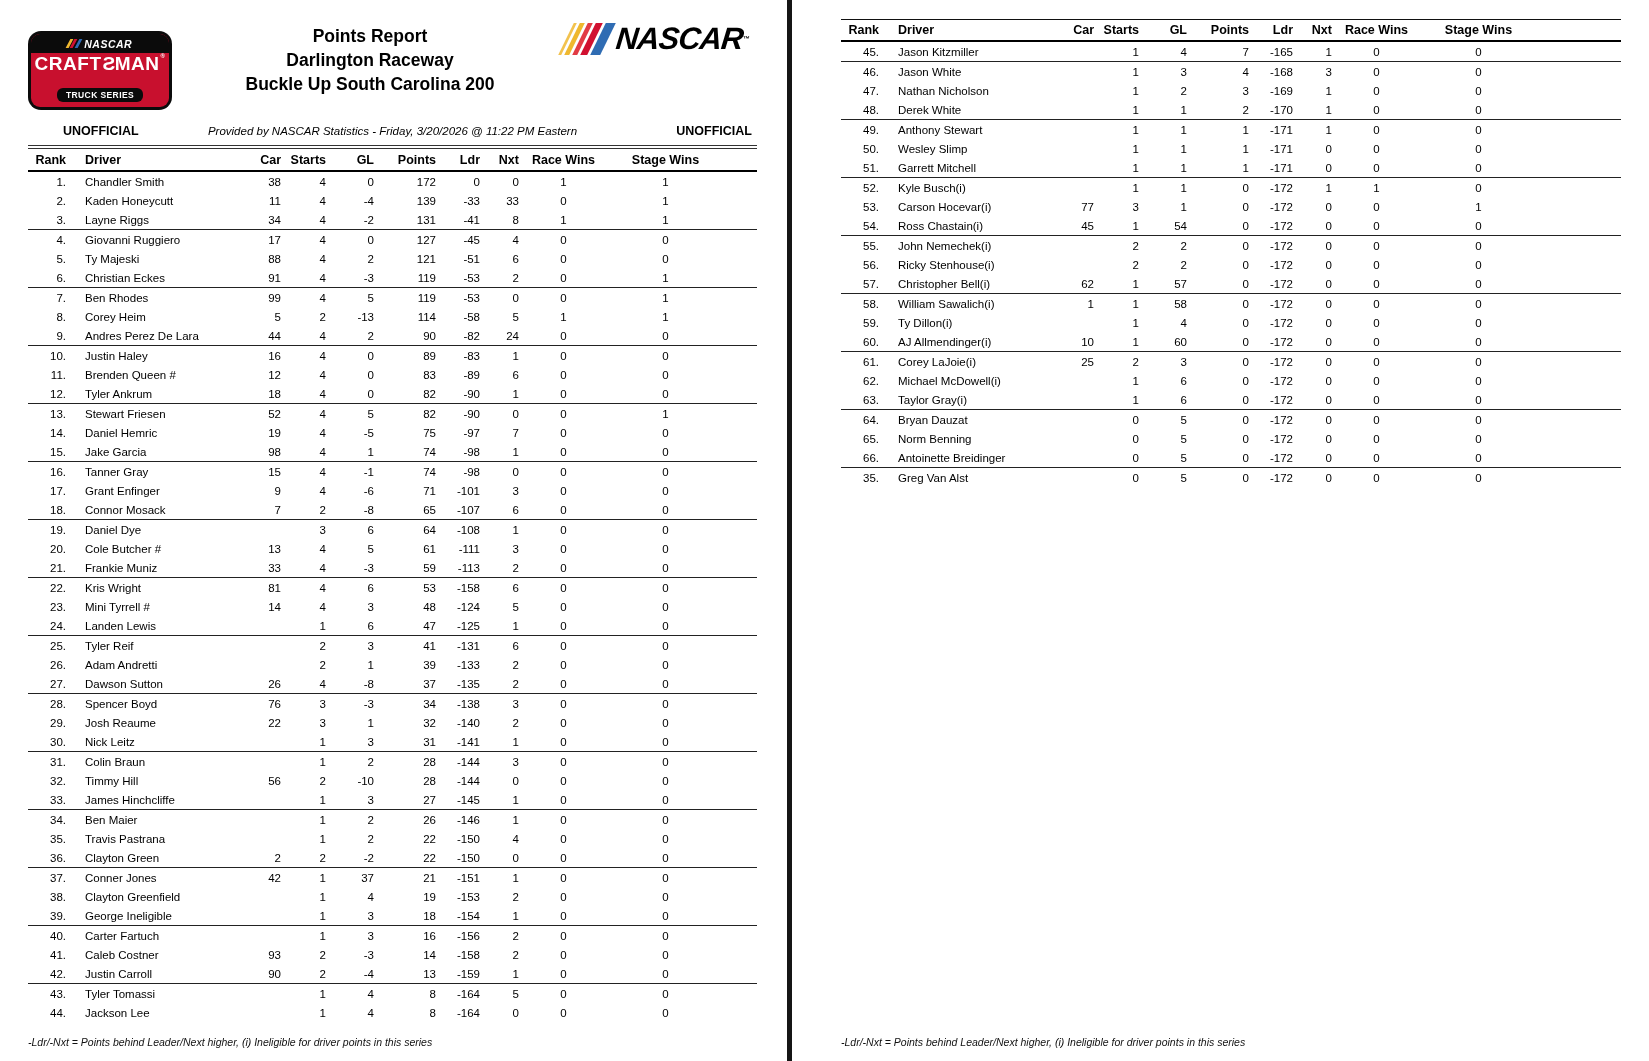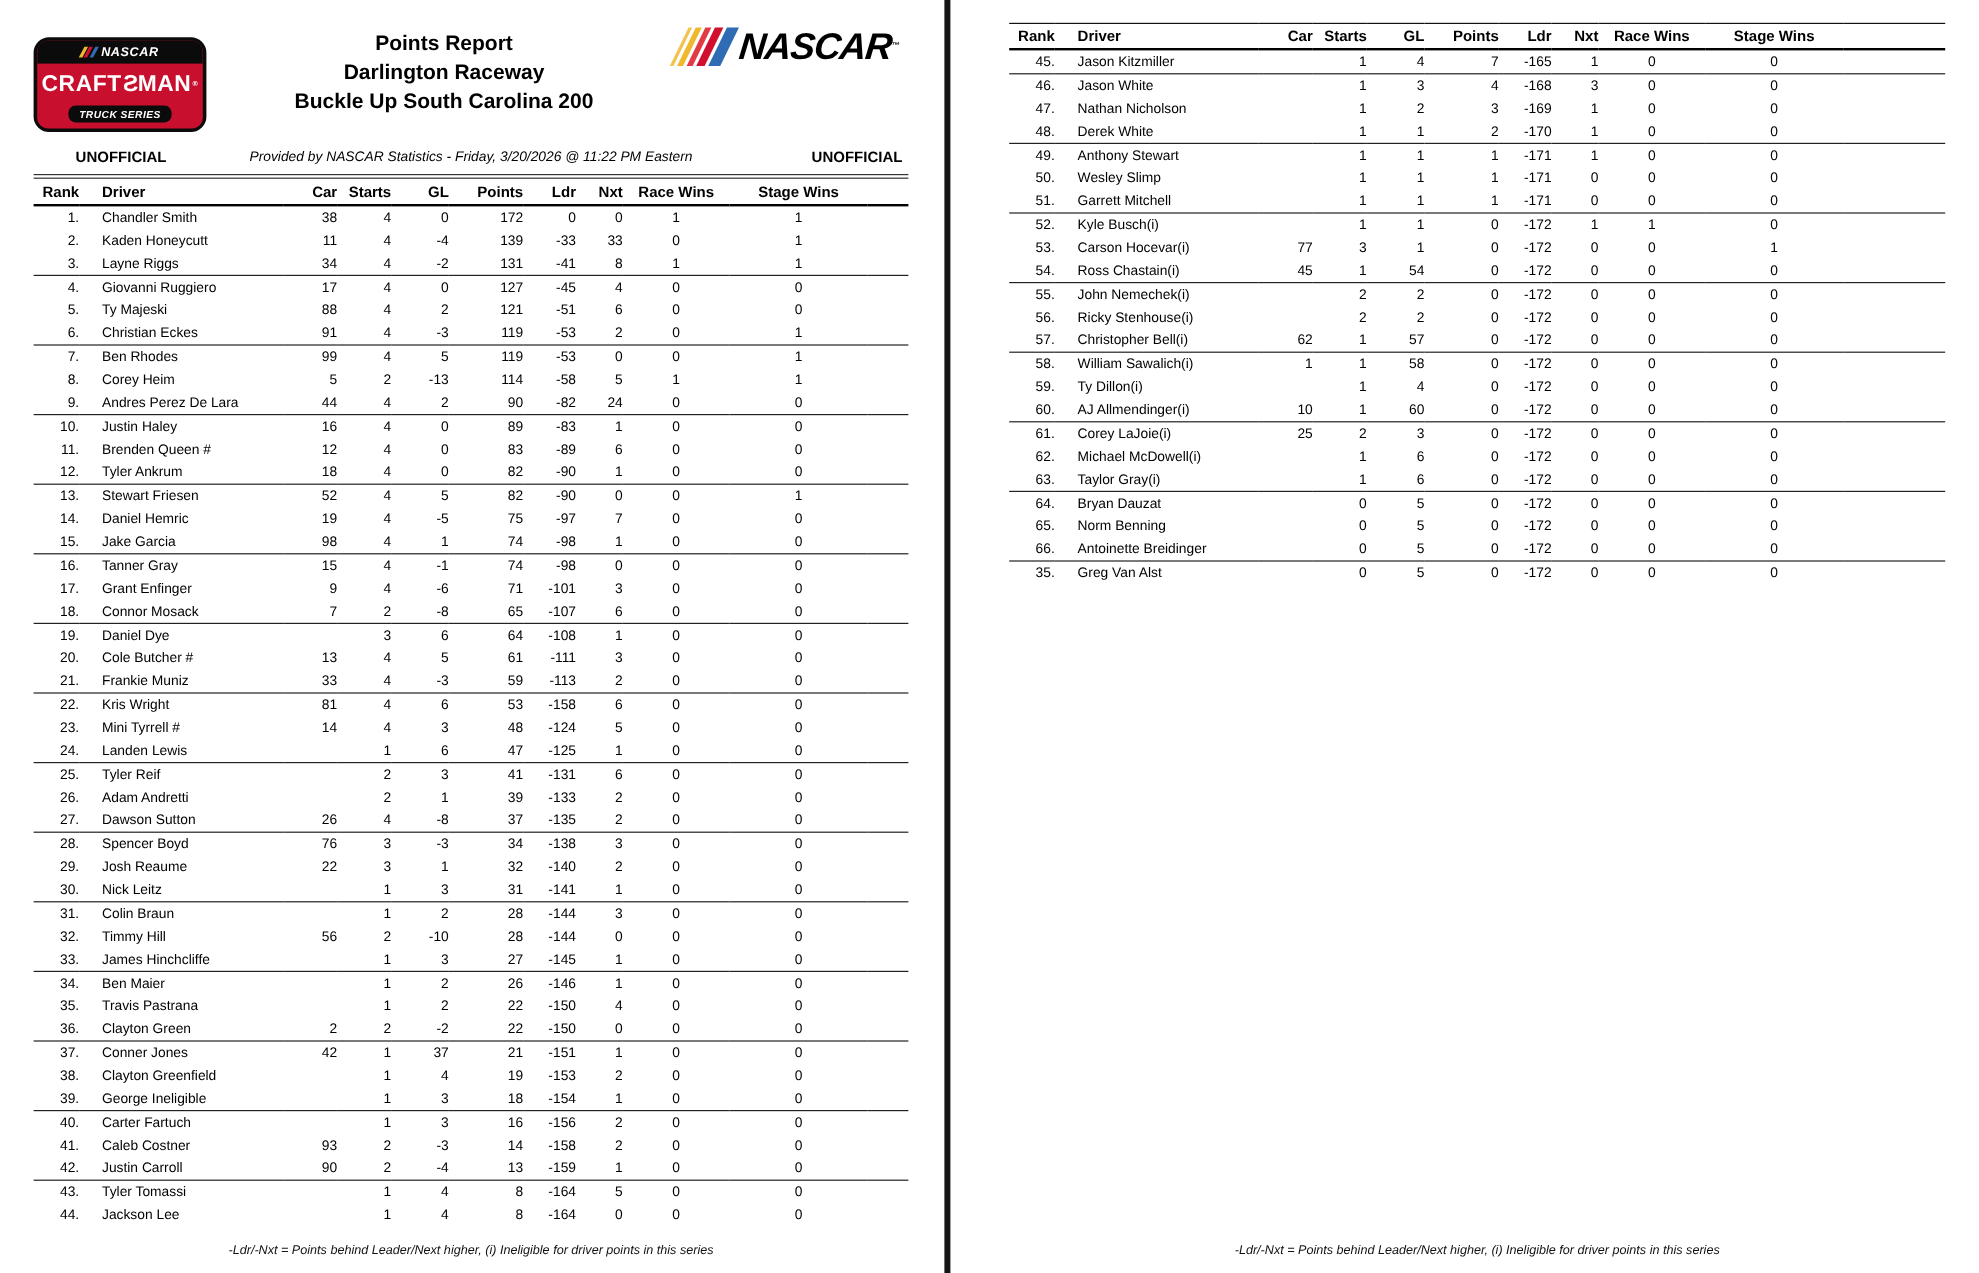--- a/index.html
+++ b/index.html
@@ -12,25 +12,25 @@
   #page-left{left:0;width:787px;}
   #page-right{left:792px;width:857px;}
   #divider{position:absolute;left:787px;top:0;width:5px;height:1061px;background:#151515;}
 
   
   .cm-logo{position:absolute;left:28px;top:27px;width:144px;height:79px;background:#0b0b0b;border-radius:13px;padding:3px;box-sizing:border-box;}
   .cm-inner{width:100%;height:100%;background:#c8102e;border-radius:9px;overflow:hidden;display:flex;flex-direction:column;}
   .cm-top{height:19px;background:#0b0b0b;display:flex;align-items:center;justify-content:center;gap:1px;}
   .cm-top .slash{display:inline-block;width:2.5px;height:9px;transform:skewX(-28deg);margin-right:1px;}
   .cm-top .t{color:#fff;font-weight:bold;font-style:italic;font-size:10.5px;letter-spacing:.5px;margin-left:3px;}
-  .cm-mid{flex:1;display:flex;align-items:center;justify-content:center;color:#fff;font-weight:bold;font-size:19px;letter-spacing:.5px;}
+  .cm-mid{flex:1;display:flex;justify-content:center;color:#fff;font-weight:bold;font-size:19px;letter-spacing:.5px;}
   .cm-mid .flip{display:inline-block;transform:scaleX(-1);}
   .cm-mid .reg{font-size:6px;vertical-align:bottom;margin-left:1px;}
   .cm-bot-wrap{height:19px;display:flex;align-items:flex-start;justify-content:center;}
-  .cm-bot{background:#0b0b0b;border-radius:6px;height:14px;padding:0 9px;display:flex;align-items:center;color:#fff;font-weight:bold;font-style:italic;font-size:8.5px;letter-spacing:.4px;}
+  .cm-bot{background:#0b0b0b;border-radius:6px;height:14px;padding:0 9px;display:flex;align-items:center;color:#fff;font-weight:bold;font-size:8.5px;letter-spacing:.4px;}
 
   
   .title-block{position:absolute;left:180px;top:20px;width:380px;text-align:center;}
   .title-block div{font-weight:bold;font-size:17.5px;line-height:24px;}
 
   
   .nascar-logo{position:absolute;left:566px;top:18px;height:34px;display:flex;align-items:center;}
   .nascar-bars{display:flex;align-items:center;height:32px;margin-right:5px;}
   .nascar-bars span{display:inline-block;height:32px;transform:skewX(-26deg);margin-right:3px;}
   .nb0{width:3px;} .nb1{width:5px;} .nb2{width:5px;} .nb3{width:7px;} .nb4{width:10px;}
@@ -53,21 +53,21 @@
   .pts-table th{font-size:12.5px;font-weight:bold;height:20px;border-bottom:2.5px solid #000;white-space:nowrap;overflow:visible;padding:0;}
   .pts-table td{font-size:11.5px;height:19px;white-space:nowrap;overflow:visible;padding:0;}
   .c0{text-align:right;}
   .c1{text-align:left;padding-left:19px !important;}
   .c2,.c3,.c4,.c5,.c6,.c7{text-align:right;}
   .c8,.c9{text-align:center;}
   .c10{}
   tr.group-end td{border-bottom:1.6px solid #222;}
 
   
-  .footnote{position:absolute;top:1032px;text-align:center;font-style:italic;font-size:10.5px;color:#111;}
+  .footnote{position:absolute;top:1032px;font-style:italic;font-size:10.5px;color:#111;}
   #page-left .footnote{left:28px;width:729px;}
   #page-right .footnote{left:49px;width:780px;}
 </style>
 </head>
 <body>
 
 <div class="page" id="page-left">
 
   <div class="cm-logo">
     <div class="cm-inner">

